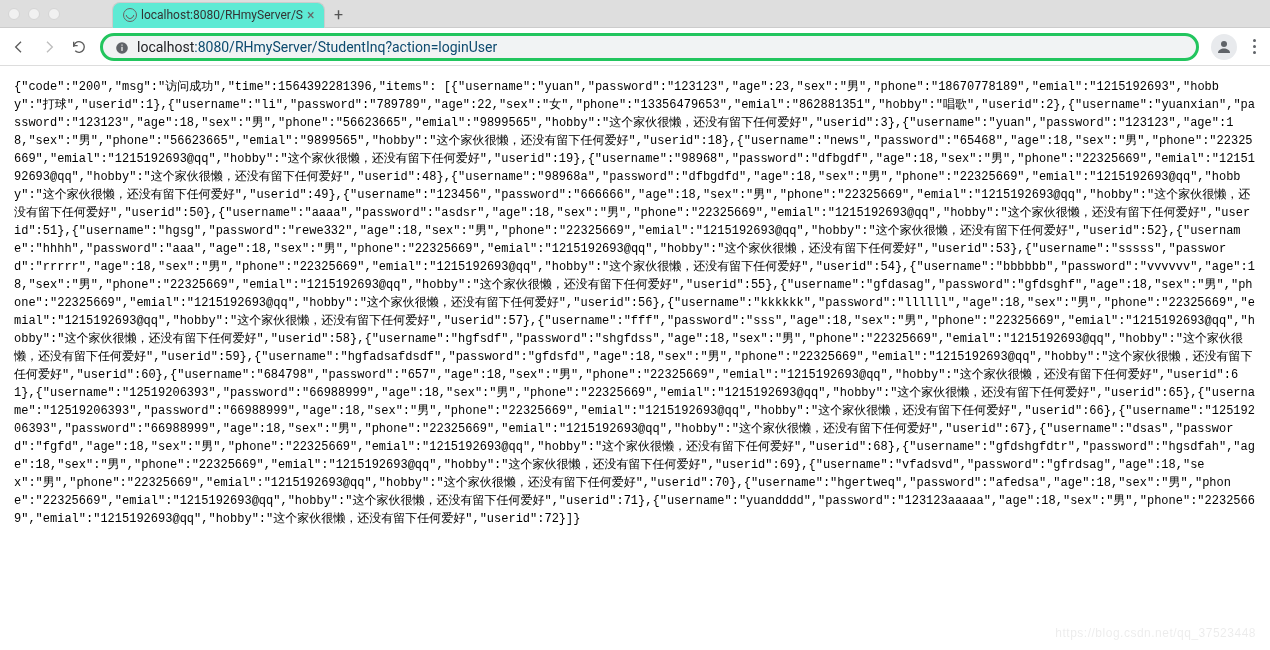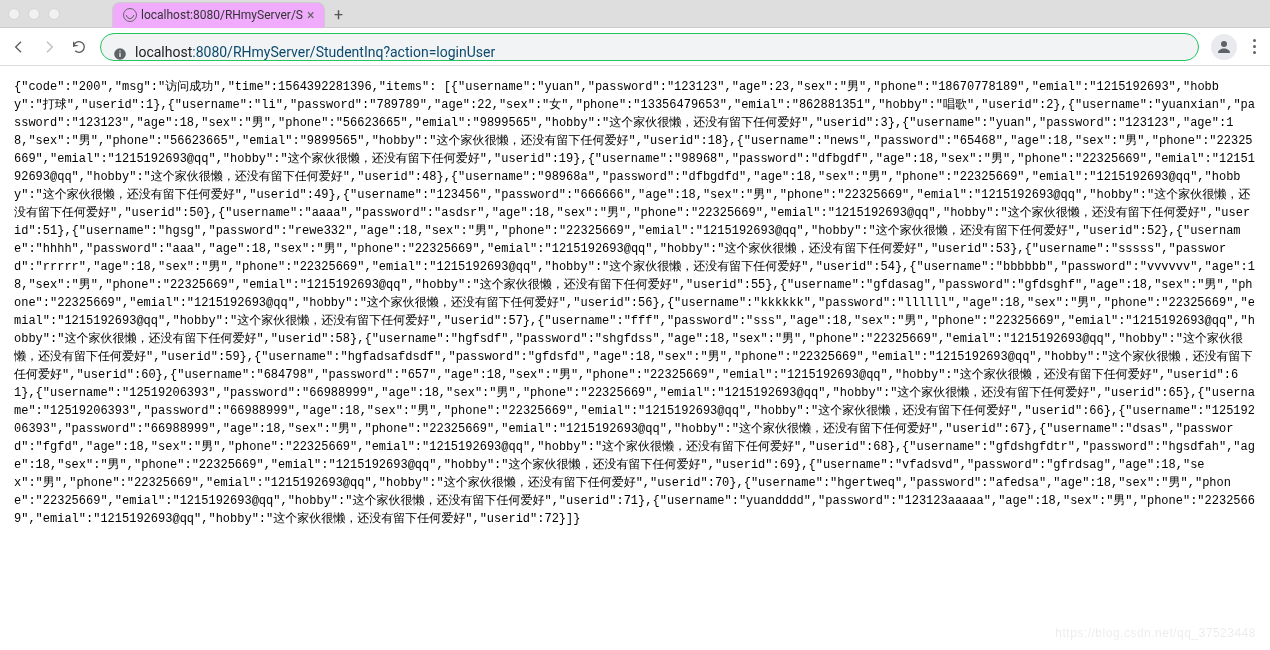--- a/index.html
+++ b/index.html
@@ -21,21 +21,21 @@
     }
     .traffic-lights { display: flex; gap: 8px; margin-right: 12px; }
     .traffic-light { width: 12px; height: 12px; border-radius: 50%; background: #f1f1f1; border: 1px solid #d5d5d5; }
     .tab-area {
       display: flex;
       align-items: flex-end;
       height: 28px;
       margin-left: 40px;
     }
     .tab {
-      background: #f0abfc;
+      background: #5eead4;
       border: 1px solid #ccc;
       border-bottom: none;
       border-radius: 8px 8px 0 0;
       height: 26px;
       min-width: 200px;
       max-width: 240px;
       display: flex;
       align-items: center;
       padding: 0 10px;
       gap: 4px;
@@ -57,24 +57,24 @@
       gap: 12px;
       border-bottom: 1px solid #ddd;
       background: #fff;
     }
     .tb-icon { width: 18px; height:18px; display:flex; align-items:center; justify-content:center; color:#5c5c5c; cursor:pointer; }
     .tb-icon svg { width:16px; height:16px; fill:none; stroke:#5c5c5c; stroke-width:2; }
     .tb-icon.disabled svg { stroke:#bdbdbd; }
     .address {
       flex: 1;
       height: 28px;
-      border: 1px solid #22c55e;
+      border: 3px solid #22c55e;
       border-radius: 14px;
       display: flex;
-      align-items: flex-end;
+      align-items: center;
       padding: 0 12px;
       gap: 8px;
       background: #f1f3f4;
     }
     .address .site-icon { width:14px; height:14px; }
     .address .site-icon svg { width:14px; height:14px; fill:#5f6368; }
     .url { font-size: 14px; color:#202124; white-space:nowrap; overflow:hidden; display:flex; }
     .url .gray { color:#0c4a6e; }
     .avatar { width:26px; height:26px; border-radius:50%; background:#e8eaed; display:flex; align-items:center; justify-content:center; }
     .avatar svg { width:18px; height:18px; fill:#5f6368; }

